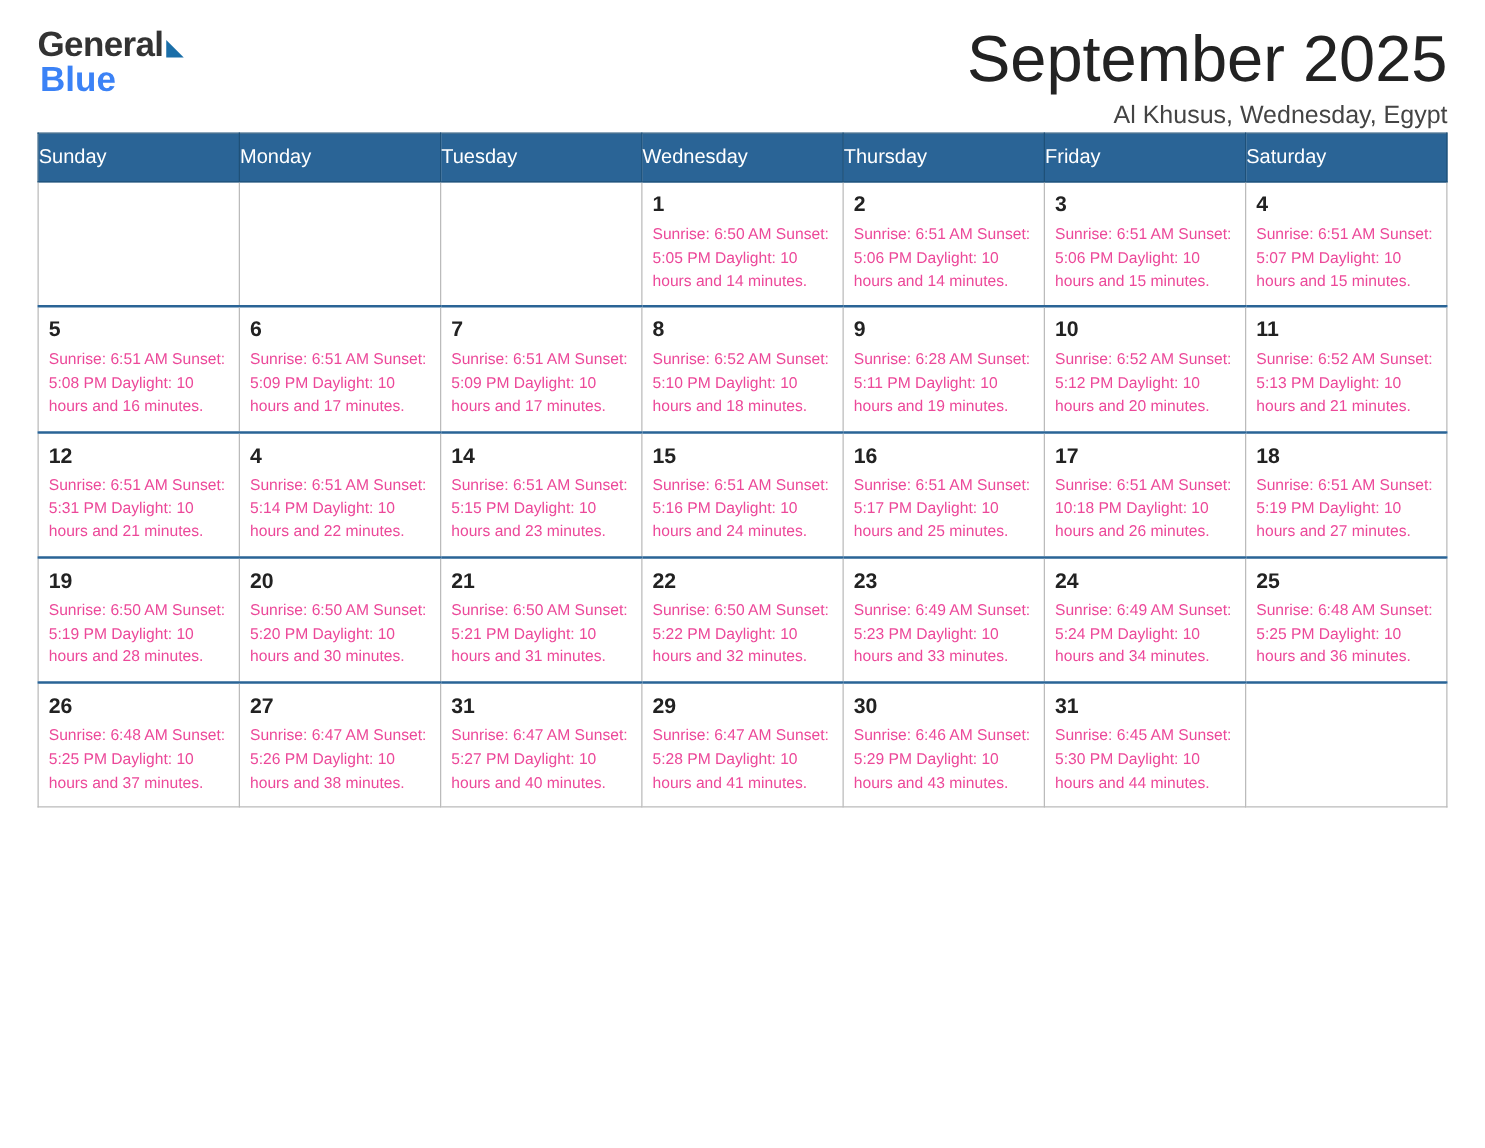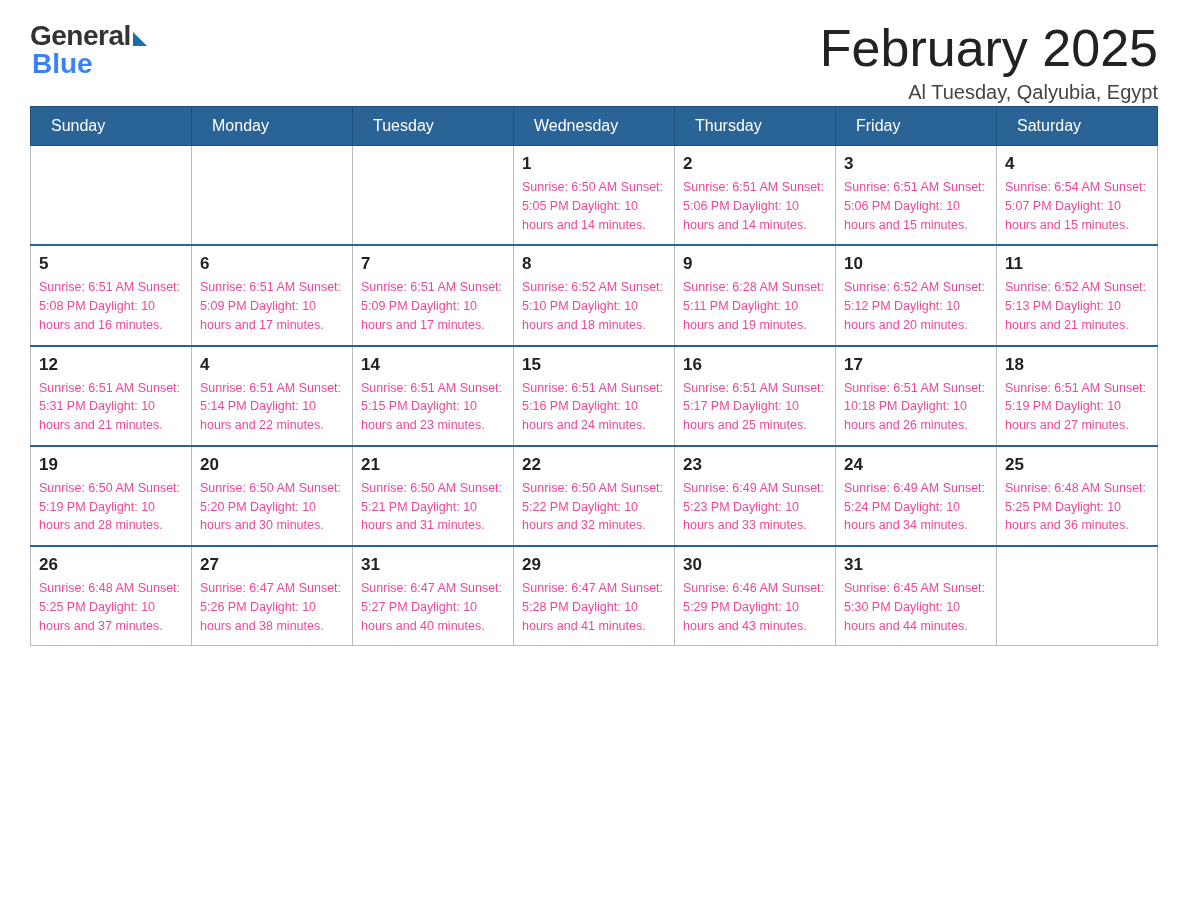--- a/index.html
+++ b/index.html
@@ -64,21 +64,21 @@
     .calendar {
       width: 100%;
       border-collapse: collapse;
       border: 1px solid #aaa;
     }
     .calendar th {
       background-color: #2a6496;
       color: #fff;
       font-size: 16px;
       font-weight: normal;
-      padding: 10px 20px;
+      padding: 10px 0;
       text-align: left;
       border: 1px solid #1e5078;
     }
     .calendar td {
       vertical-align: top;
       border: 1px solid #bbb;
       padding: 8px 8px 10px 8px;
       width: 14.28%;
       min-height: 110px;
     }
@@ -106,22 +106,22 @@
 
 <div class="header">
   <div class="logo">
     <div class="logo-top">
       <span class="logo-general">General</span>
       <div class="logo-arrow"></div>
     </div>
     <span class="logo-blue">Blue</span>
   </div>
   <div class="title-section">
-    <div class="month-title">February 2025</div>
-    <div class="location">Al Tuesday, Qalyubia, Egypt</div>
+    <div class="month-title">September 2025</div>
+    <div class="location">Al Khusus, Wednesday, Egypt</div>
   </div>
 </div>
 
 <table class="calendar">
   <thead>
     <tr>
     <th>Sunday</th>
         <th>Monday</th>
         <th>Tuesday</th>
         <th>Wednesday</th>
@@ -151,21 +151,21 @@
         </td>
         <td>
           <span class="day-number">3</span>
           <div class="day-info">Sunrise: 6:51 AM
 Sunset: 5:06 PM
 Daylight: 10 hours
 and 15 minutes.</div>
         </td>
         <td>
           <span class="day-number">4</span>
-          <div class="day-info">Sunrise: 6:54 AM
+          <div class="day-info">Sunrise: 6:51 AM
 Sunset: 5:07 PM
 Daylight: 10 hours
 and 15 minutes.</div>
         </td>
       </tr>
       <tr class="row-separator">
         <td>
           <span class="day-number">5</span>
           <div class="day-info">Sunrise: 6:51 AM
 Sunset: 5:08 PM

